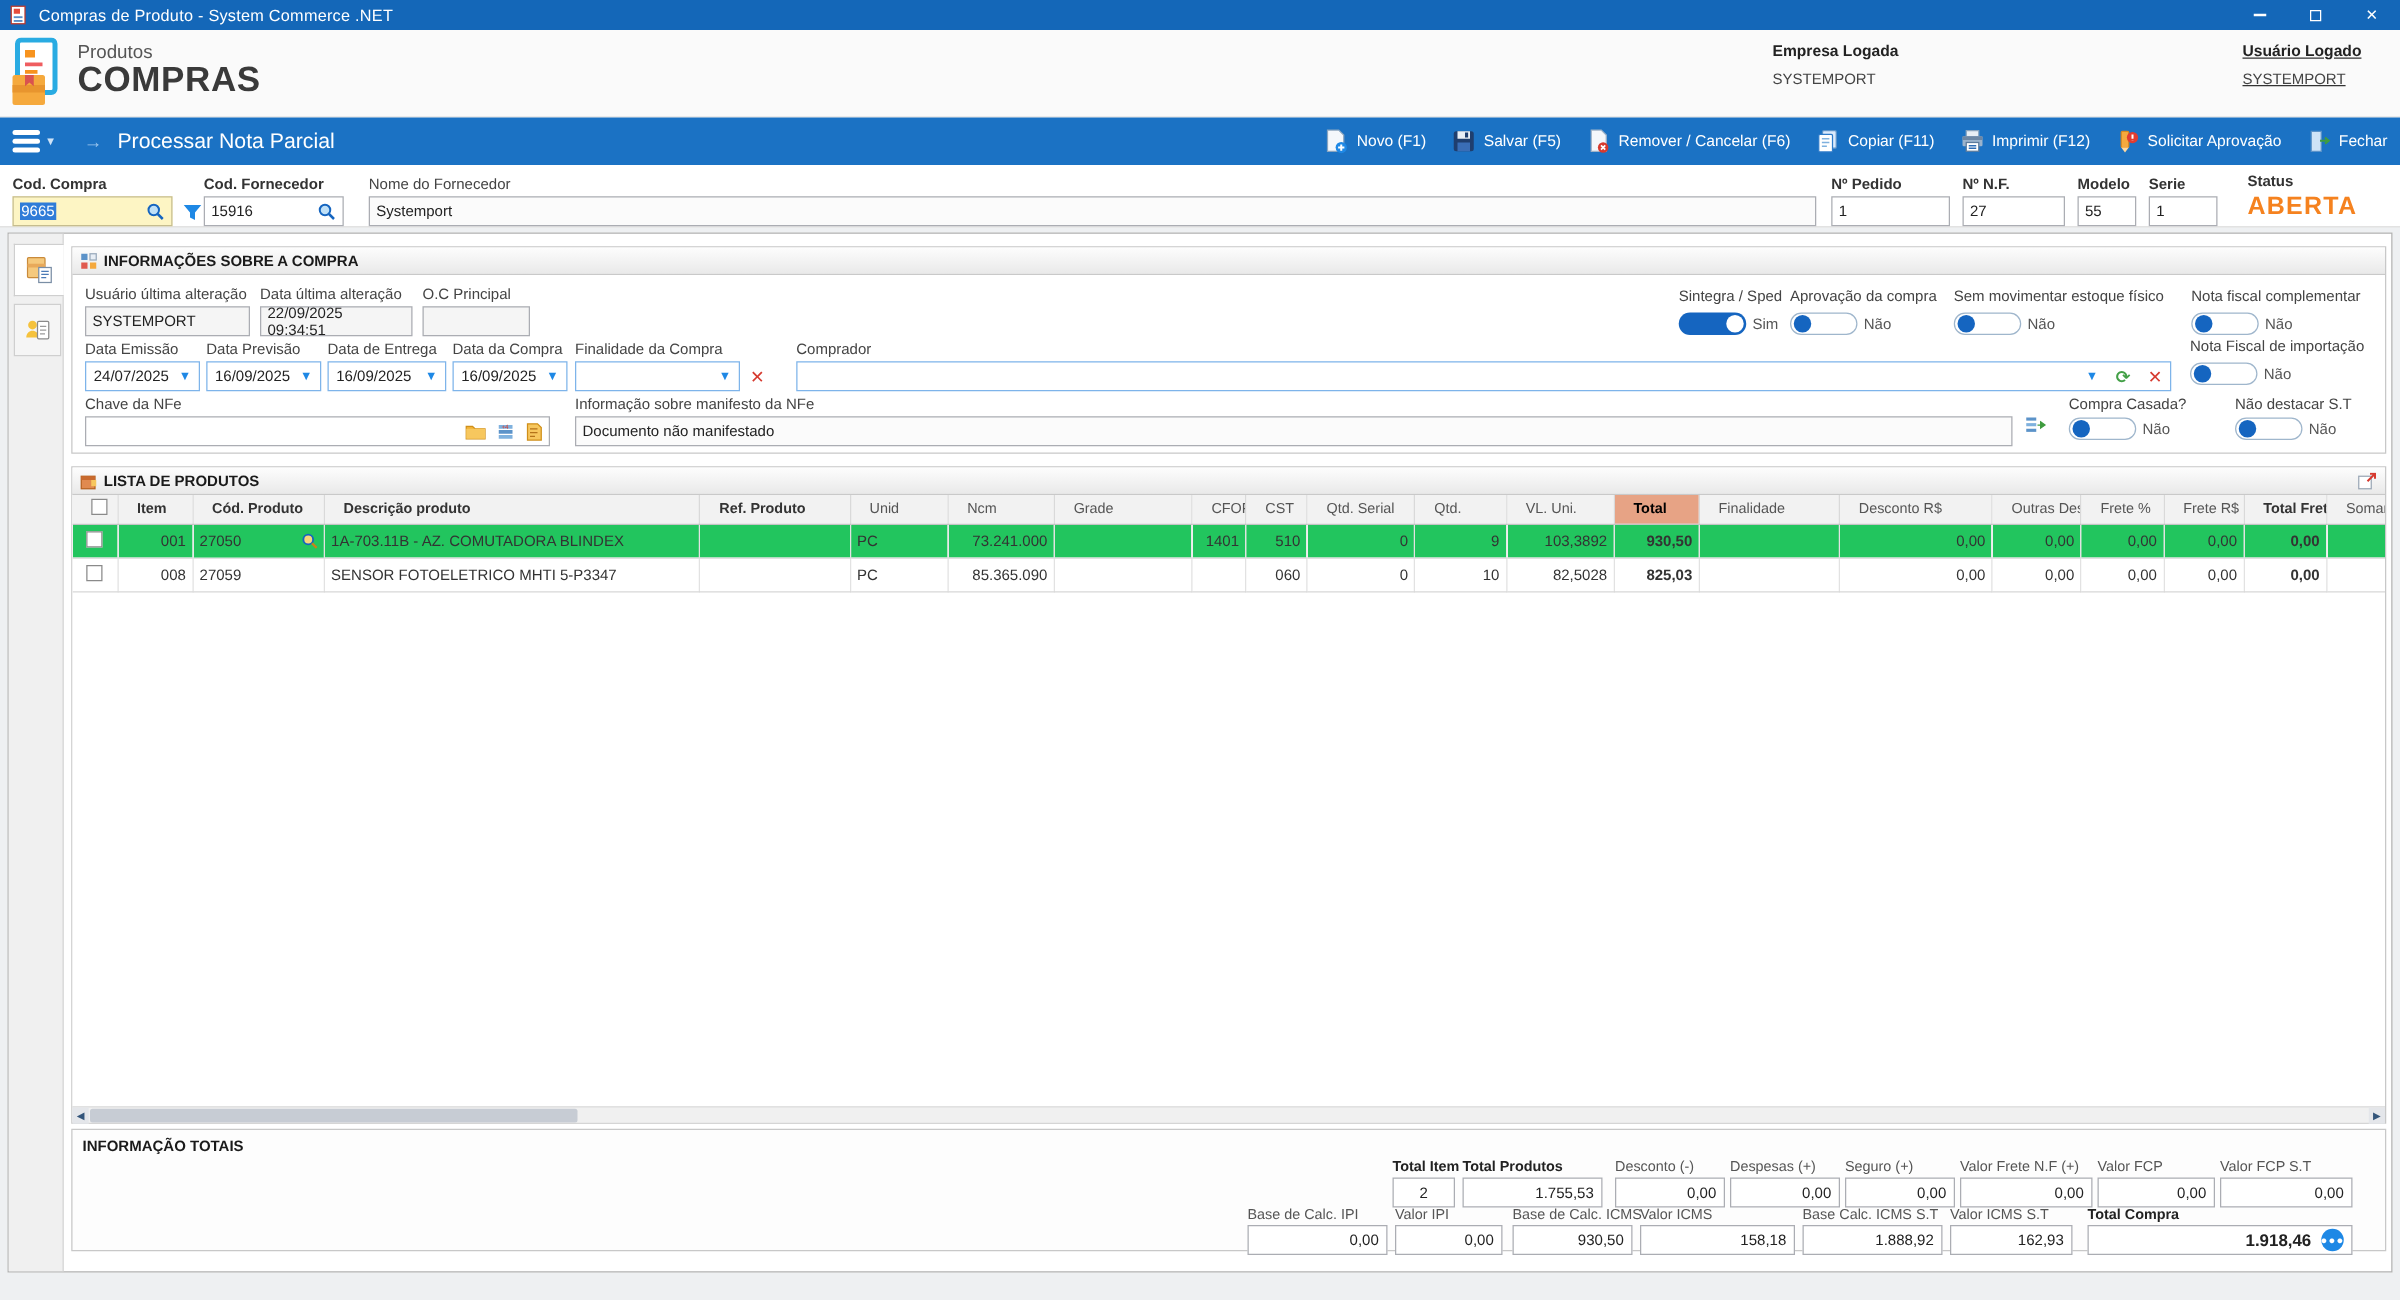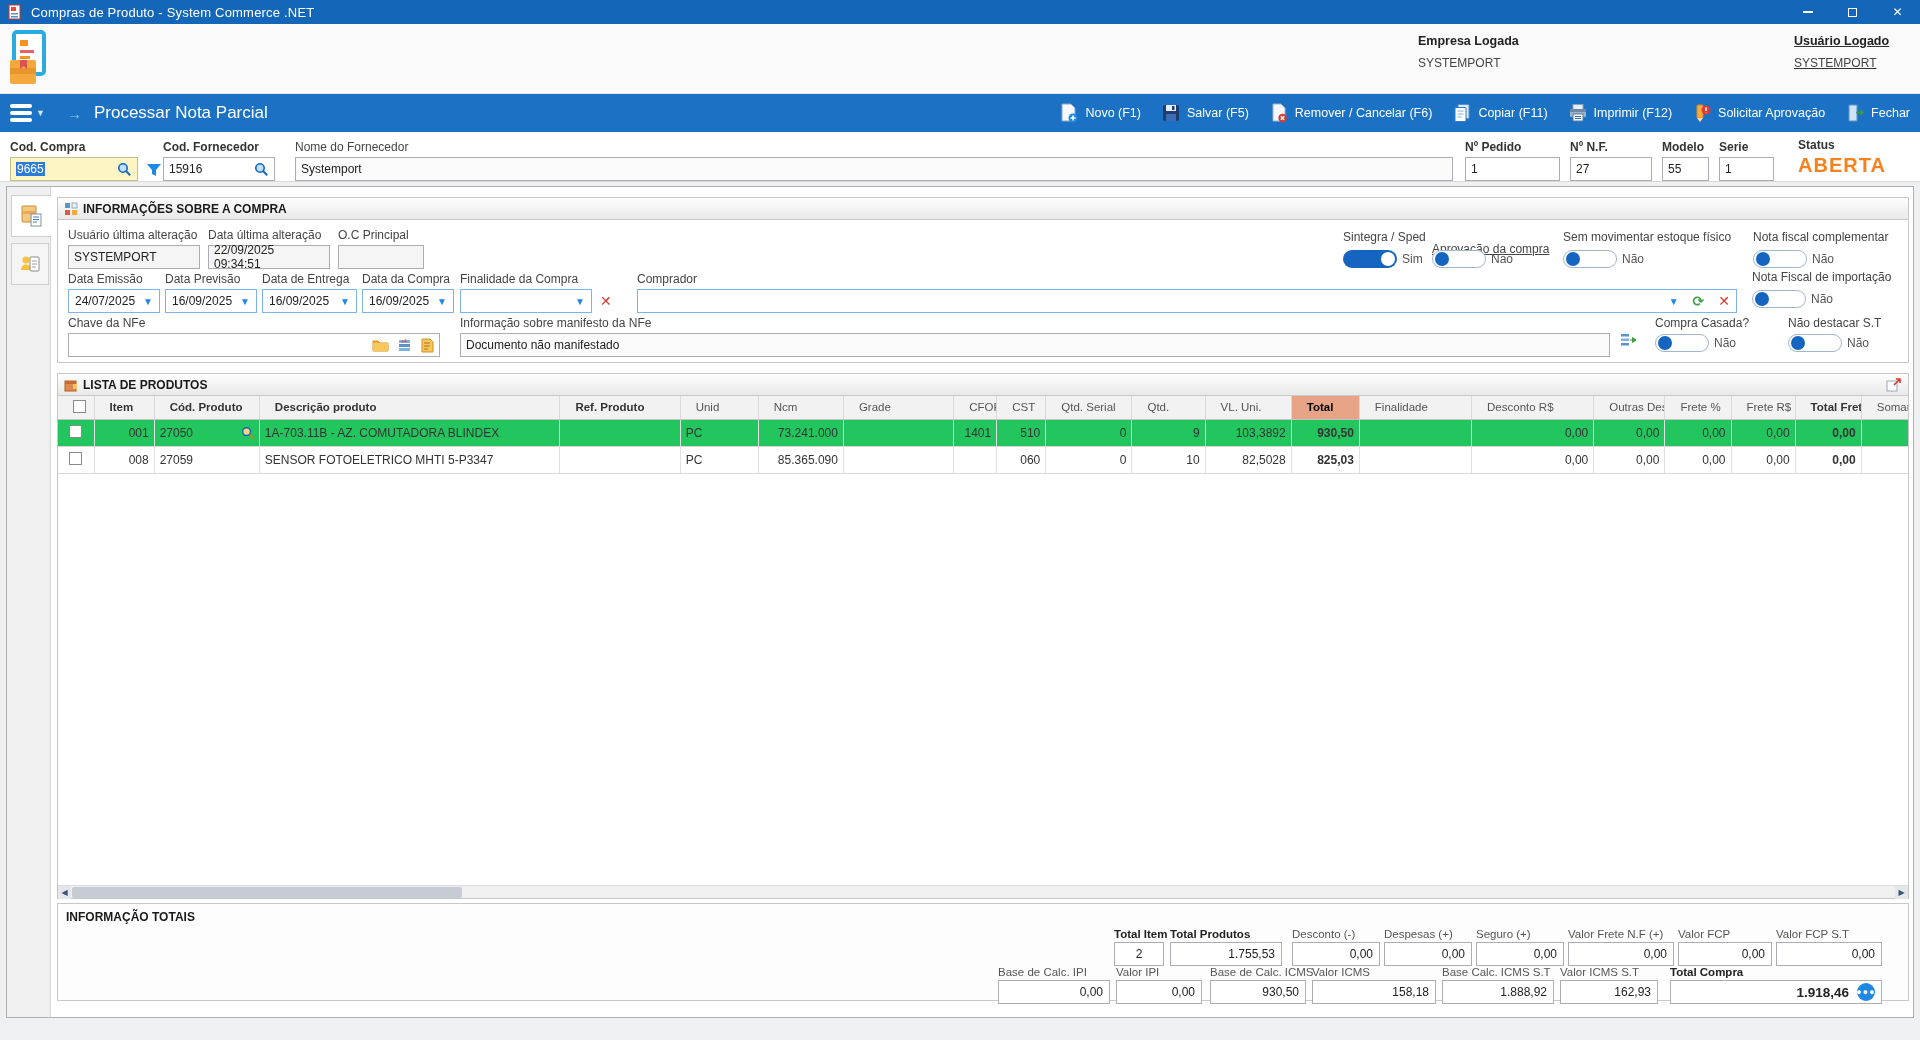--- a/index.html
+++ b/index.html
@@ -134,20 +134,24 @@
   <div class="logo">
     <svg width="48" height="56" viewBox="0 0 48 56">
       <rect x="6" y="2" width="30" height="42" rx="3" fill="#fff" stroke="#29abe2" stroke-width="4"></rect>
       <rect x="12" y="10" width="8" height="6" fill="#f7931e"></rect>
       <rect x="12" y="20" width="14" height="3" fill="#ef5d60"></rect>
       <rect x="12" y="26" width="10" height="3" fill="#f7931e"></rect>
       <rect x="2" y="30" width="26" height="24" rx="2" fill="#f5a93d"></rect>
       <rect x="2" y="38" width="26" height="6" fill="#e8952e"></rect>
       <path d="M12 30h7v9l-3.5-3-3.5 3z" fill="#d9534f"></path>
     </svg>
+    <div class="logotxt">
+      <div class="sub">Produtos</div>
+      <div class="big">COMPRAS</div>
+    </div>
   </div>
   <div class="loginfo empresa">
     <div class="l1">Empresa Logada</div>
     <div class="l2">SYSTEMPORT</div>
   </div>
   <div class="loginfo usuario">
     <div class="l1">Usuário Logado</div>
     <div class="l2">SYSTEMPORT</div>
   </div>
 </div>
@@ -340,21 +344,21 @@
         <div class="inp" style="width:86px; background:#f5f5f5;">
             <span></span>
           </div>
       </div>
 
       <div class="fld lbl" style="left:1285px; top:32px;">Sintegra / Sped</div>
       <div class="togglewrap" style="left:1285px; top:52px;">
         <span class="toggle on"></span>
         <span class="tstate">Sim</span>
       </div>
-      <div class="fld lbl" style="left:1374px; top:44px;text-decoration:underline;">Aprovação da compra</div>
+      <div class="fld lbl" style="left:1374px; top:32px;">Aprovação da compra</div>
       <div class="togglewrap" style="left:1374px; top:52px;">
         <span class="toggle off"></span>
         <span class="tstate">Não</span>
       </div>
       <div class="fld lbl" style="left:1505px; top:32px;">Sem movimentar estoque físico</div>
       <div class="togglewrap" style="left:1505px; top:52px;">
         <span class="toggle off"></span>
         <span class="tstate">Não</span>
       </div>
       <div class="fld lbl" style="left:1695px; top:32px;">Nota fiscal complementar</div>

